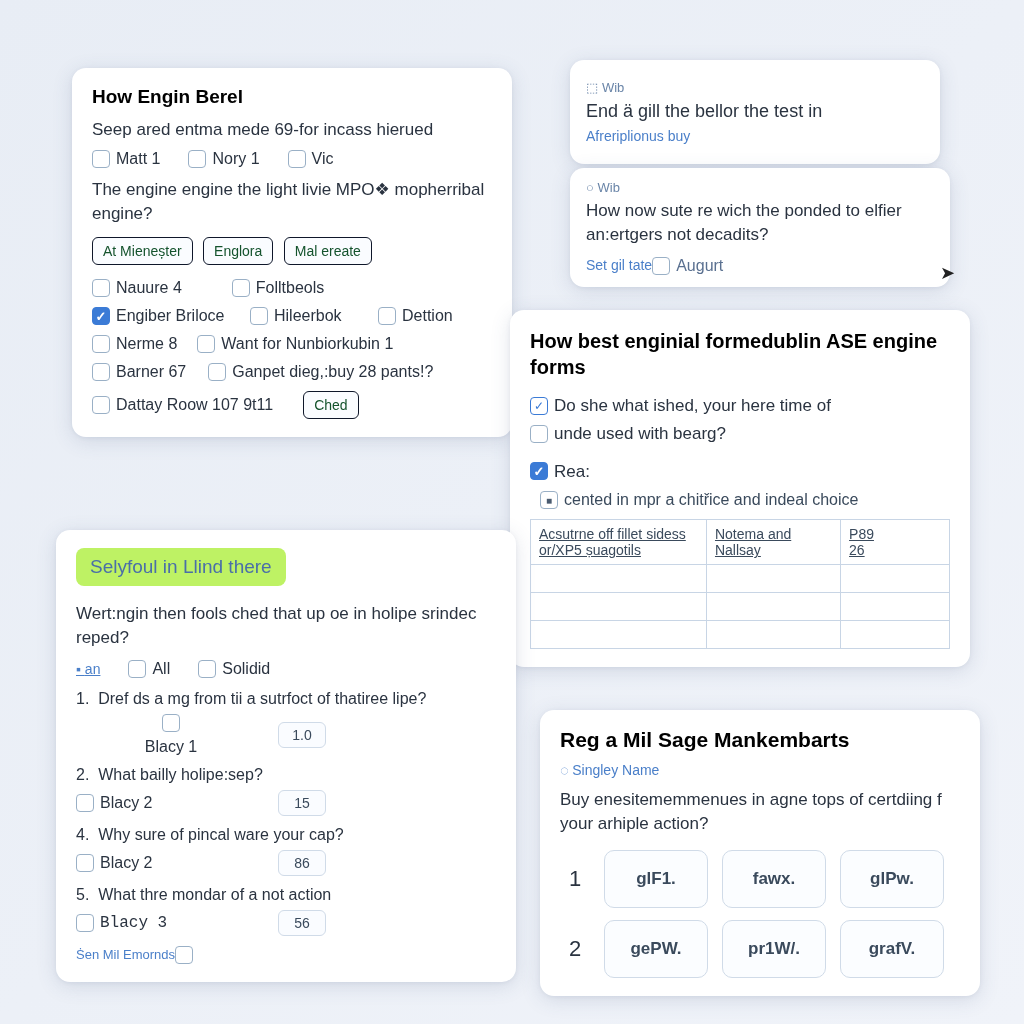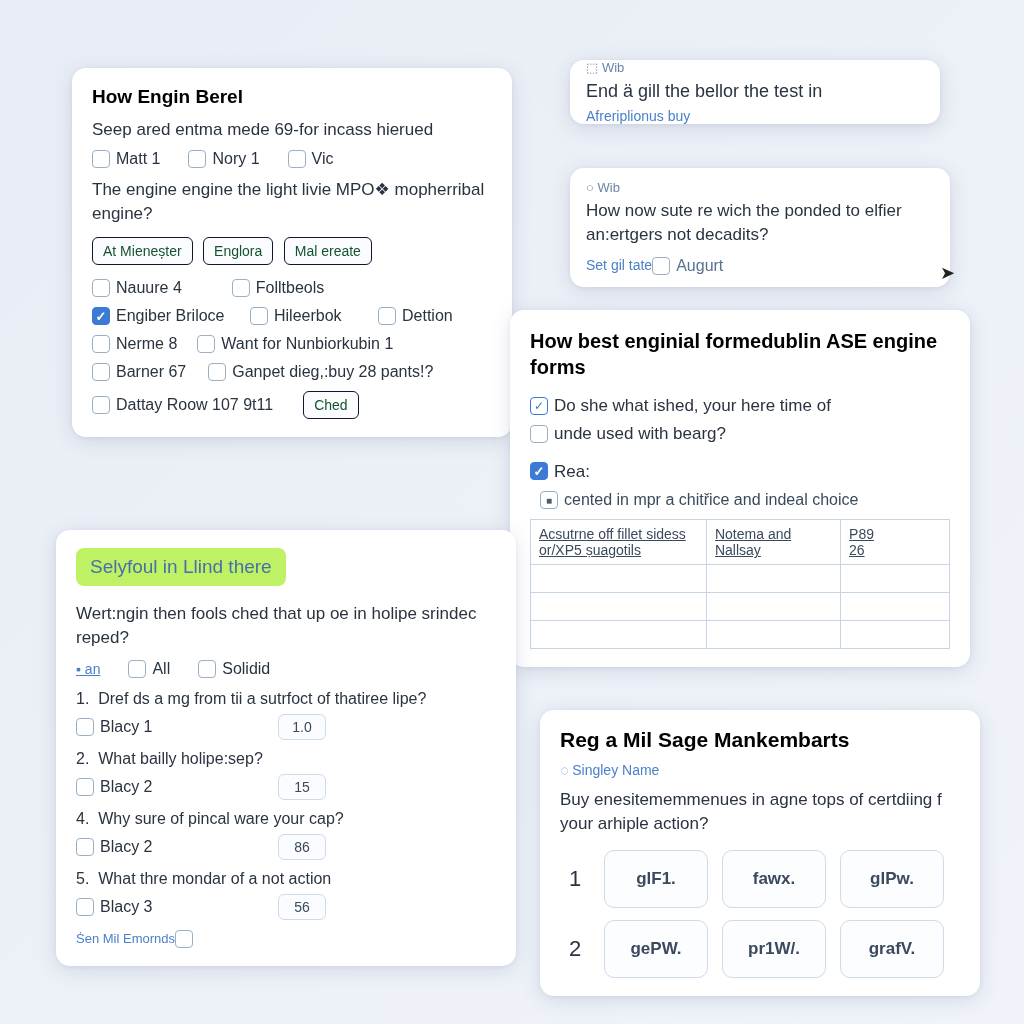--- a/index.html
+++ b/index.html
@@ -214,21 +214,21 @@
   </div>
   <div style="display:flex; gap:22px; align-items:center;">
     <span class="check-row">
         <span class="checkbox"></span>
         <span>Dattay Roow 107 9t11</span>
       </span>
     <span class="small-btn" style="margin-left:8px;">Ched</span>
   </div>
 </div>
 
-<div class="card" style="left:570px; top:60px; width:370px; padding:0 16px;">
+<div class="card" style="left:570px; top:60px; width:370px; padding:20px 16px;">
   <div class="mini-badge">⬚ <span>Wib</span></div>
   <div class="card-text" style="font-size:18px; margin:4px 0;">End ä gill the bellor the test in</div>
   <div class="link-text">Afreriplionus buy</div>
 </div>
 
 <div class="card" style="left:570px; top:168px; width:380px; padding:12px 16px;">
   <div class="mini-badge">○ <span>Wib</span></div>
   <div class="card-text" style="font-size:17px; margin:4px 0 10px 0;">How now sute re wich the ponded to elfier an:ertgers not decadits?</div>
   <div style="display:flex; align-items:flex-start;">
     <span class="link-text">Set gil tate</span>
@@ -299,21 +299,21 @@
         <span>All</span>
       </span>
     <span class="check-row">
         <span class="checkbox"></span>
         <span>Solidid</span>
       </span>
   </div>
   <div style="margin-top:12px; font-size:16px; color:#2a3340;">
     <div style="margin-bottom:6px;"><span>1.</span>&nbsp; <span>Dref ds a mg from tii a sutrfoct of thatiree lipe?</span></div>
     <div style="display:flex; align-items:center; gap:12px; margin-bottom:10px;">
-      <span class="check-row" style="width:190px;">
+      <span class="check-row" style="width:190px;flex-direction:column;">
           <span class="checkbox"></span>
           <span>Blacy 1</span>
         </span>
       <span class="num-input">1.0</span>
     </div>
     <div style="margin-bottom:6px;"><span>2.</span>&nbsp; <span>What bailly holipе:sep?</span></div>
     <div style="display:flex; align-items:center; gap:12px; margin-bottom:10px;">
       <span class="check-row" style="width:190px;">
           <span class="checkbox"></span>
           <span>Blacy 2</span>
@@ -323,21 +323,21 @@
     <div style="margin-bottom:6px;"><span>4.</span>&nbsp; <span>Why sure of pincal ware your cap?</span></div>
     <div style="display:flex; align-items:center; gap:12px; margin-bottom:10px;">
       <span class="check-row" style="width:190px;">
           <span class="checkbox"></span>
           <span>Blacy 2</span>
         </span>
       <span class="num-input">86</span>
     </div>
     <div style="margin-bottom:6px;"><span>5.</span>&nbsp; <span>What thre mondar of a not action</span></div>
     <div style="display:flex; align-items:center; gap:12px; margin-bottom:10px;">
-      <span class="check-row" style="width:190px;">
+      <span class="check-row" style="width:190px;font-family:Liberation Mono, monospace;">
           <span class="checkbox"></span>
           <span>Blacy 3</span>
         </span>
       <span class="num-input">56</span>
     </div>
   </div>
   <div style="display:flex; align-items:center; margin-top:6px;">
     <span class="link-text" style="font-size:13px;">Ṡen Mil Emornds</span>
     <span class="checkbox"></span>
   </div>

